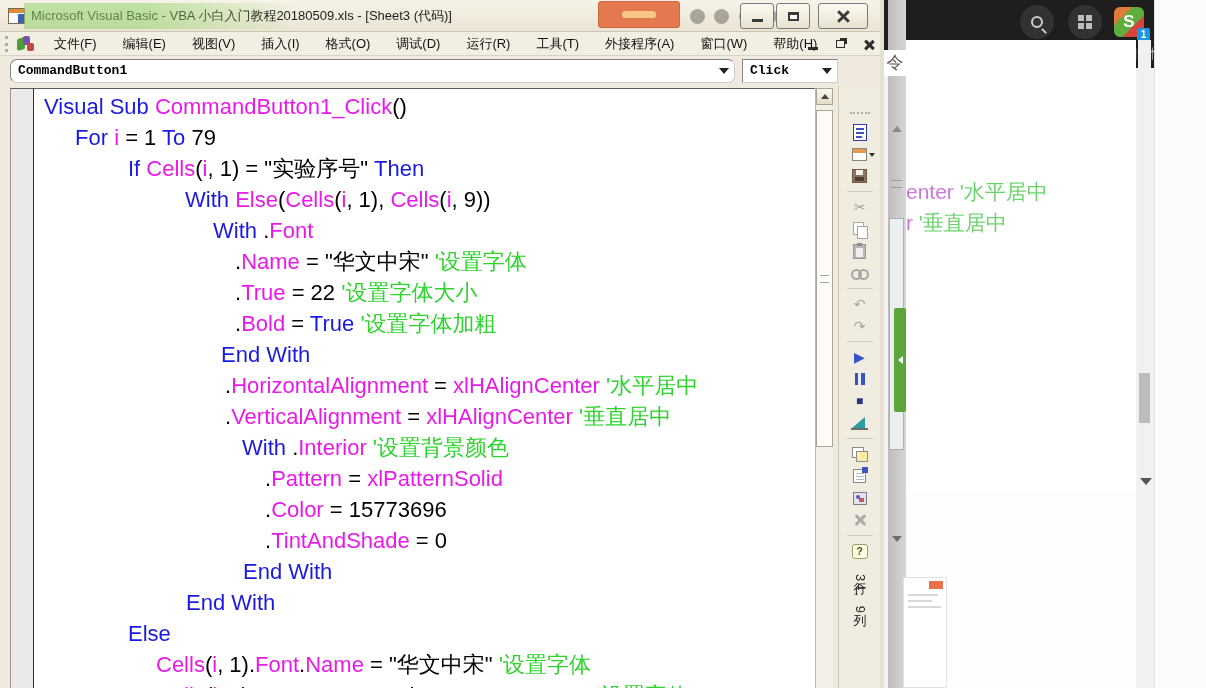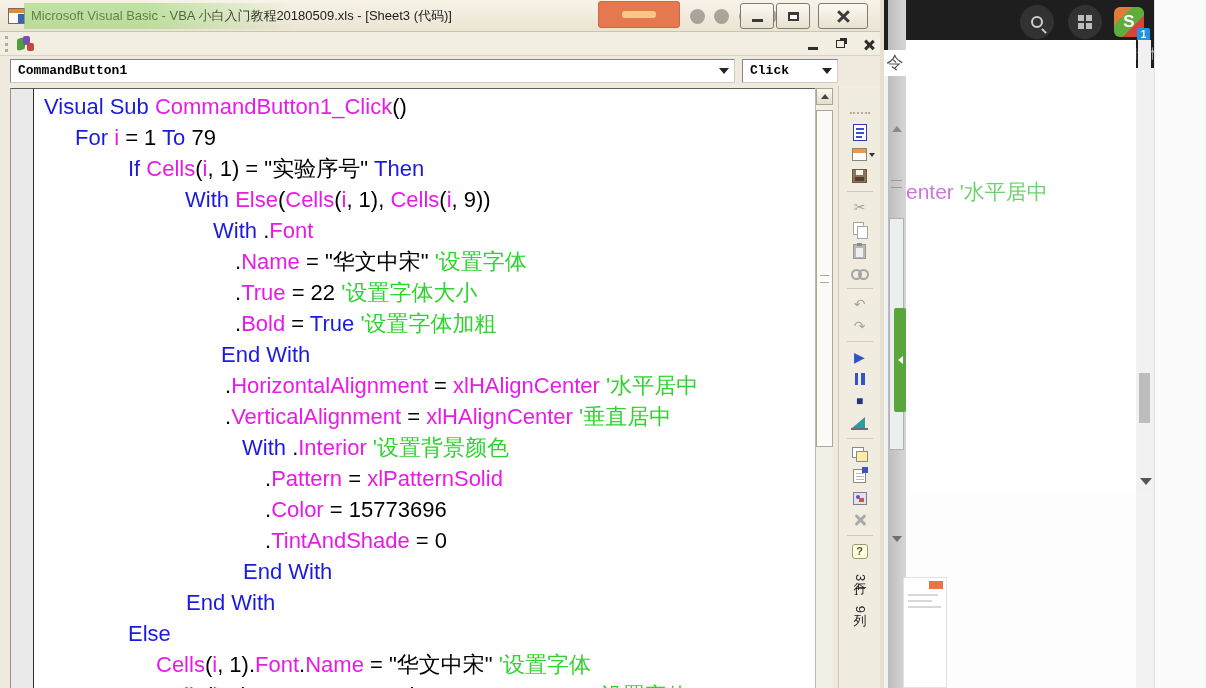--- a/index.html
+++ b/index.html
@@ -88,21 +88,21 @@
   .menu-item { font-size:13px; color:#111; padding:0 13px; line-height:23px; white-space:nowrap; }
   #mdi-btns { position:absolute; right:10px; top:0; height:24px; display:flex; align-items:center; gap:18px; }
   .mdi-min { width:10px; height:3px; background:#2d2d2d; margin-top:8px; }
   .mdi-restore { width:9px; height:8px; border:1.5px solid #2d2d2d; background:#f2eee2; box-shadow:3px -3px 0 -1px #2d2d2d; }
   .mdi-x { position:relative; width:11px; height:11px; }
   .mdi-x::before,.mdi-x::after { content:""; position:absolute; left:4.5px; top:0; width:2.5px; height:12px; background:#2d2d2d; }
   .mdi-x::before { transform:rotate(45deg); } .mdi-x::after { transform:rotate(-45deg); }
 
   #combobar { left:0; top:56px; width:884px; height:30px; background:#efeadd; }
   .combo { position:absolute; top:3px; height:24px; background:#fff; border:1px solid; border-color:#82868f #cfcdc5 #cfcdc5 #82868f; font-family:"Liberation Mono", monospace; font-weight:bold; font-size:13px; color:#000; line-height:22px; padding-left:7px; }
-  #combo-object { left:10px; width:725px; } #combo-proc { left:742px; width:96px; }
+  #combo-object { left:10px; width:725px;border-radius:7px; } #combo-proc { left:742px; width:96px; }
   .combo .arr { position:absolute; right:5px; top:8px; width:0; height:0; border-left:5px solid transparent; border-right:5px solid transparent; border-top:6px solid #222; }
 
   
   #gutter { left:10px; top:88px; width:23px; height:600px; background:#eaeaea; border-left:1px solid #98948a; border-top:1px solid #5c5c5c; }
   #codepane { left:33px; top:88px; width:782px; height:600px; background:#fff; border-left:1px solid #303030; border-top:1px solid #5c5c5c; overflow:hidden; }
   #code-lines { position:absolute; left:10px; top:2px; width:2000px; }
   .cl { height:31px; line-height:31px; font-size:22px; white-space:pre; }
   .k { color:#1a1ae0; } .m { color:#e81ae8; } .g { color:#2ed32e; } .b { color:#000; }
   .m2 { color:#c45fd2; } .g2 { color:#52cc52; }
 
@@ -198,20 +198,21 @@
   </div>
 
   <div id="saved-row" class="abs">
     <span>已保存</span>
     <span class="kebab"></span>
   </div>
 
   <div id="doc-panel" class="abs">
     <div id="doc-lines">
         <div class="cl"><span class="m2">enter </span><span class="g2">'水平居中</span></div>
+        <div class="cl"><span class="m2">r </span><span class="g2">'垂直居中</span></div>
       </div>
   </div>
   <div id="bg-bottom" class="abs"></div>
 
   <div id="bg-strip" class="abs">
     <div class="strip-up"></div>
     <div class="strip-grip"></div>
     <div class="strip-thumb"></div>
     <div class="strip-down"></div>
   </div>
@@ -259,20 +260,33 @@
         <div class="glyph-x"></div>
       </div>
   </div>
 
   <div id="menubar" class="abs">
     <div id="menu-grip"></div>
     <div id="menu-logo">
         <i class="a"></i>
         <i class="b"></i>
         <i class="c"></i>
+      </div>
+    <div id="menu-items" style="display:flex">
+        <span class="menu-item">文件(F)</span>
+        <span class="menu-item">编辑(E)</span>
+        <span class="menu-item">视图(V)</span>
+        <span class="menu-item">插入(I)</span>
+        <span class="menu-item">格式(O)</span>
+        <span class="menu-item">调试(D)</span>
+        <span class="menu-item">运行(R)</span>
+        <span class="menu-item">工具(T)</span>
+        <span class="menu-item">外接程序(A)</span>
+        <span class="menu-item">窗口(W)</span>
+        <span class="menu-item">帮助(H)</span>
       </div>
     <div id="mdi-btns">
       <span class="mdi-min"></span>
       <span class="mdi-restore"></span>
       <span class="mdi-x"></span>
     </div>
   </div>
 
   <div id="combobar" class="abs">
     <div id="combo-object" class="combo">

